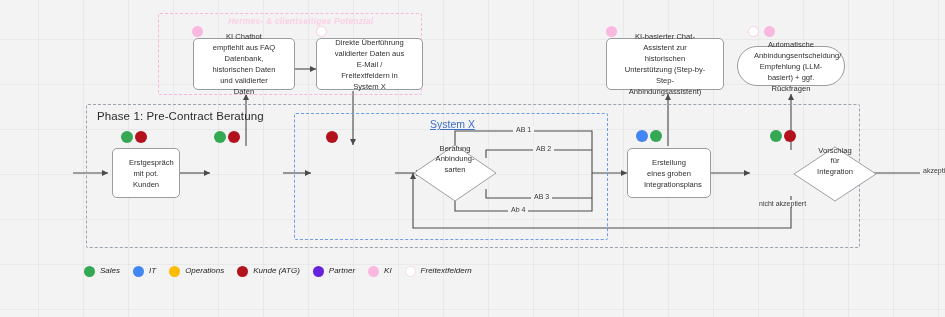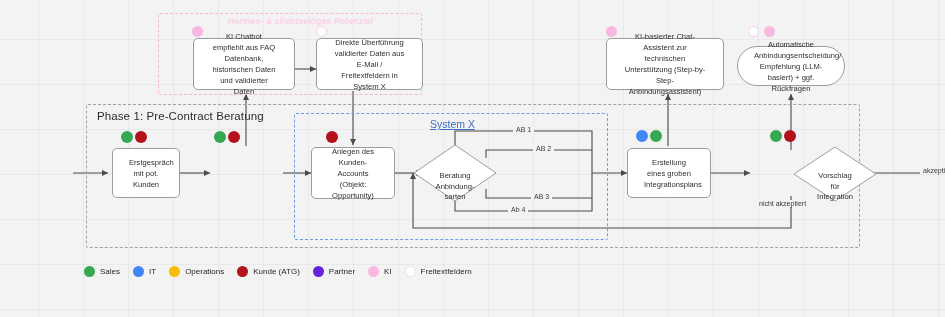--- a/index.html
+++ b/index.html
@@ -103,21 +103,21 @@
     display: flex;
     align-items: center;
     justify-content: center;
     font-size: 8px;
     color: #2f2f2f;
   }
 
   .diamond {
     position: absolute;
     display: flex;
-    align-items: flex-end;
+    align-items: flex-start;
     justify-content: center;
   }
   .diamond .dlabel {
     position: relative;
     z-index: 2;
     text-align: center;
     font-size: 7.6px;
     line-height: 1.35;
     color: #2f2f2f;
     white-space: pre-line;
@@ -147,22 +147,22 @@
   
   .legend {
     position: absolute;
     left: 84px; top: 263px;
     display: flex;
     align-items: center;
     height: 16px;
   }
   .legend-item {
     display: flex;
-    align-items: center;
     margin-right: 13px;
+    font-style: italic;
   }
   .legend-dot {
     width: 11px; height: 11px;
     border-radius: 50%;
     margin-right: 5px;
     box-sizing: border-box;
   }
   .legend-label {
     font-size: 8px;
     color: #262626;
@@ -228,43 +228,40 @@
     <span class="node-text">KI Chatbot empfiehlt aus FAQ Datenbank, historischen Daten und validierter Daten</span>
   </div>
   <div class="dot" style="left:192px; top:26px; width:11px; height:11px; background:#f9b8e0;"></div>
 
   <div class="node" style="left:316px; top:38px; width:107px; height:52px;">
     <span class="node-text">Direkte Überführung validierter Daten aus E-Mail / Freitextfeldern in System X</span>
   </div>
   <div class="dot" style="left:316px; top:26px; width:11px; height:11px; background:#ffffff; border:1px solid #f7cfe7;"></div>
 
   <div class="node" style="left:606px; top:38px; width:118px; height:52px;">
-    <span class="node-text">KI-basierter Chat-Assistent zur technischen Unterstützung (Step-by-Step-Anbindungsassistent)</span>
+    <span class="node-text">KI-basierter Chat-Assistent zur historischen Unterstützung (Step-by-Step-Anbindungsassistent)</span>
   </div>
   <div class="dot" style="left:606px; top:26px; width:11px; height:11px; background:#f9b8e0;"></div>
 
   <div class="node" style="left:737px; top:46px; width:108px; height:40px;border-radius:25px;">
     <span class="node-text">Automatische Anbindungsentscheidung/ Empfehlung (LLM-basiert) + ggf. Rückfragen</span>
   </div>
   <div class="dot" style="left:748px; top:26px; width:11px; height:11px; background:#ffffff; border:1px solid #f7cfe7;"></div>
   <div class="dot" style="left:764px; top:26px; width:11px; height:11px; background:#f9b8e0;"></div>
 
 
   <div class="node" style="left:112px; top:148px; width:68px; height:50px;">
     <span class="node-text">Erstgespräch mit pot. Kunden</span>
   </div>
   <div class="dot" style="left:121px; top:131px; width:12px; height:12px; background:#34a853;"></div>
   <div class="dot" style="left:135px; top:131px; width:12px; height:12px; background:#b3121c;"></div>
 
   <div class="dot" style="left:214px; top:131px; width:12px; height:12px; background:#34a853;"></div>
   <div class="dot" style="left:228px; top:131px; width:12px; height:12px; background:#b3121c;"></div>
 
-  <div class="node" style="left:311px; top:147px; width:84px; height:52px;">
-    <span class="node-text">Anlegen des Kunden-Accounts (Objekt: Opportunity)</span>
-  </div>
   <div class="dot" style="left:326px; top:131px; width:12px; height:12px; background:#b3121c;"></div>
 
   <div class="diamond" style="left:413px; top:144px; width:84px; height:58px;">
     <svg width="84" height="58" viewBox="0 0 84 58">
       <polygon points="42,1 83,29 42,57 1,29" fill="#ffffff" stroke="#9b9fa3" stroke-width="1"></polygon>
     </svg>
     <span class="dlabel">Beratung
 Anbindung-
 sarten</span>
   </div>

